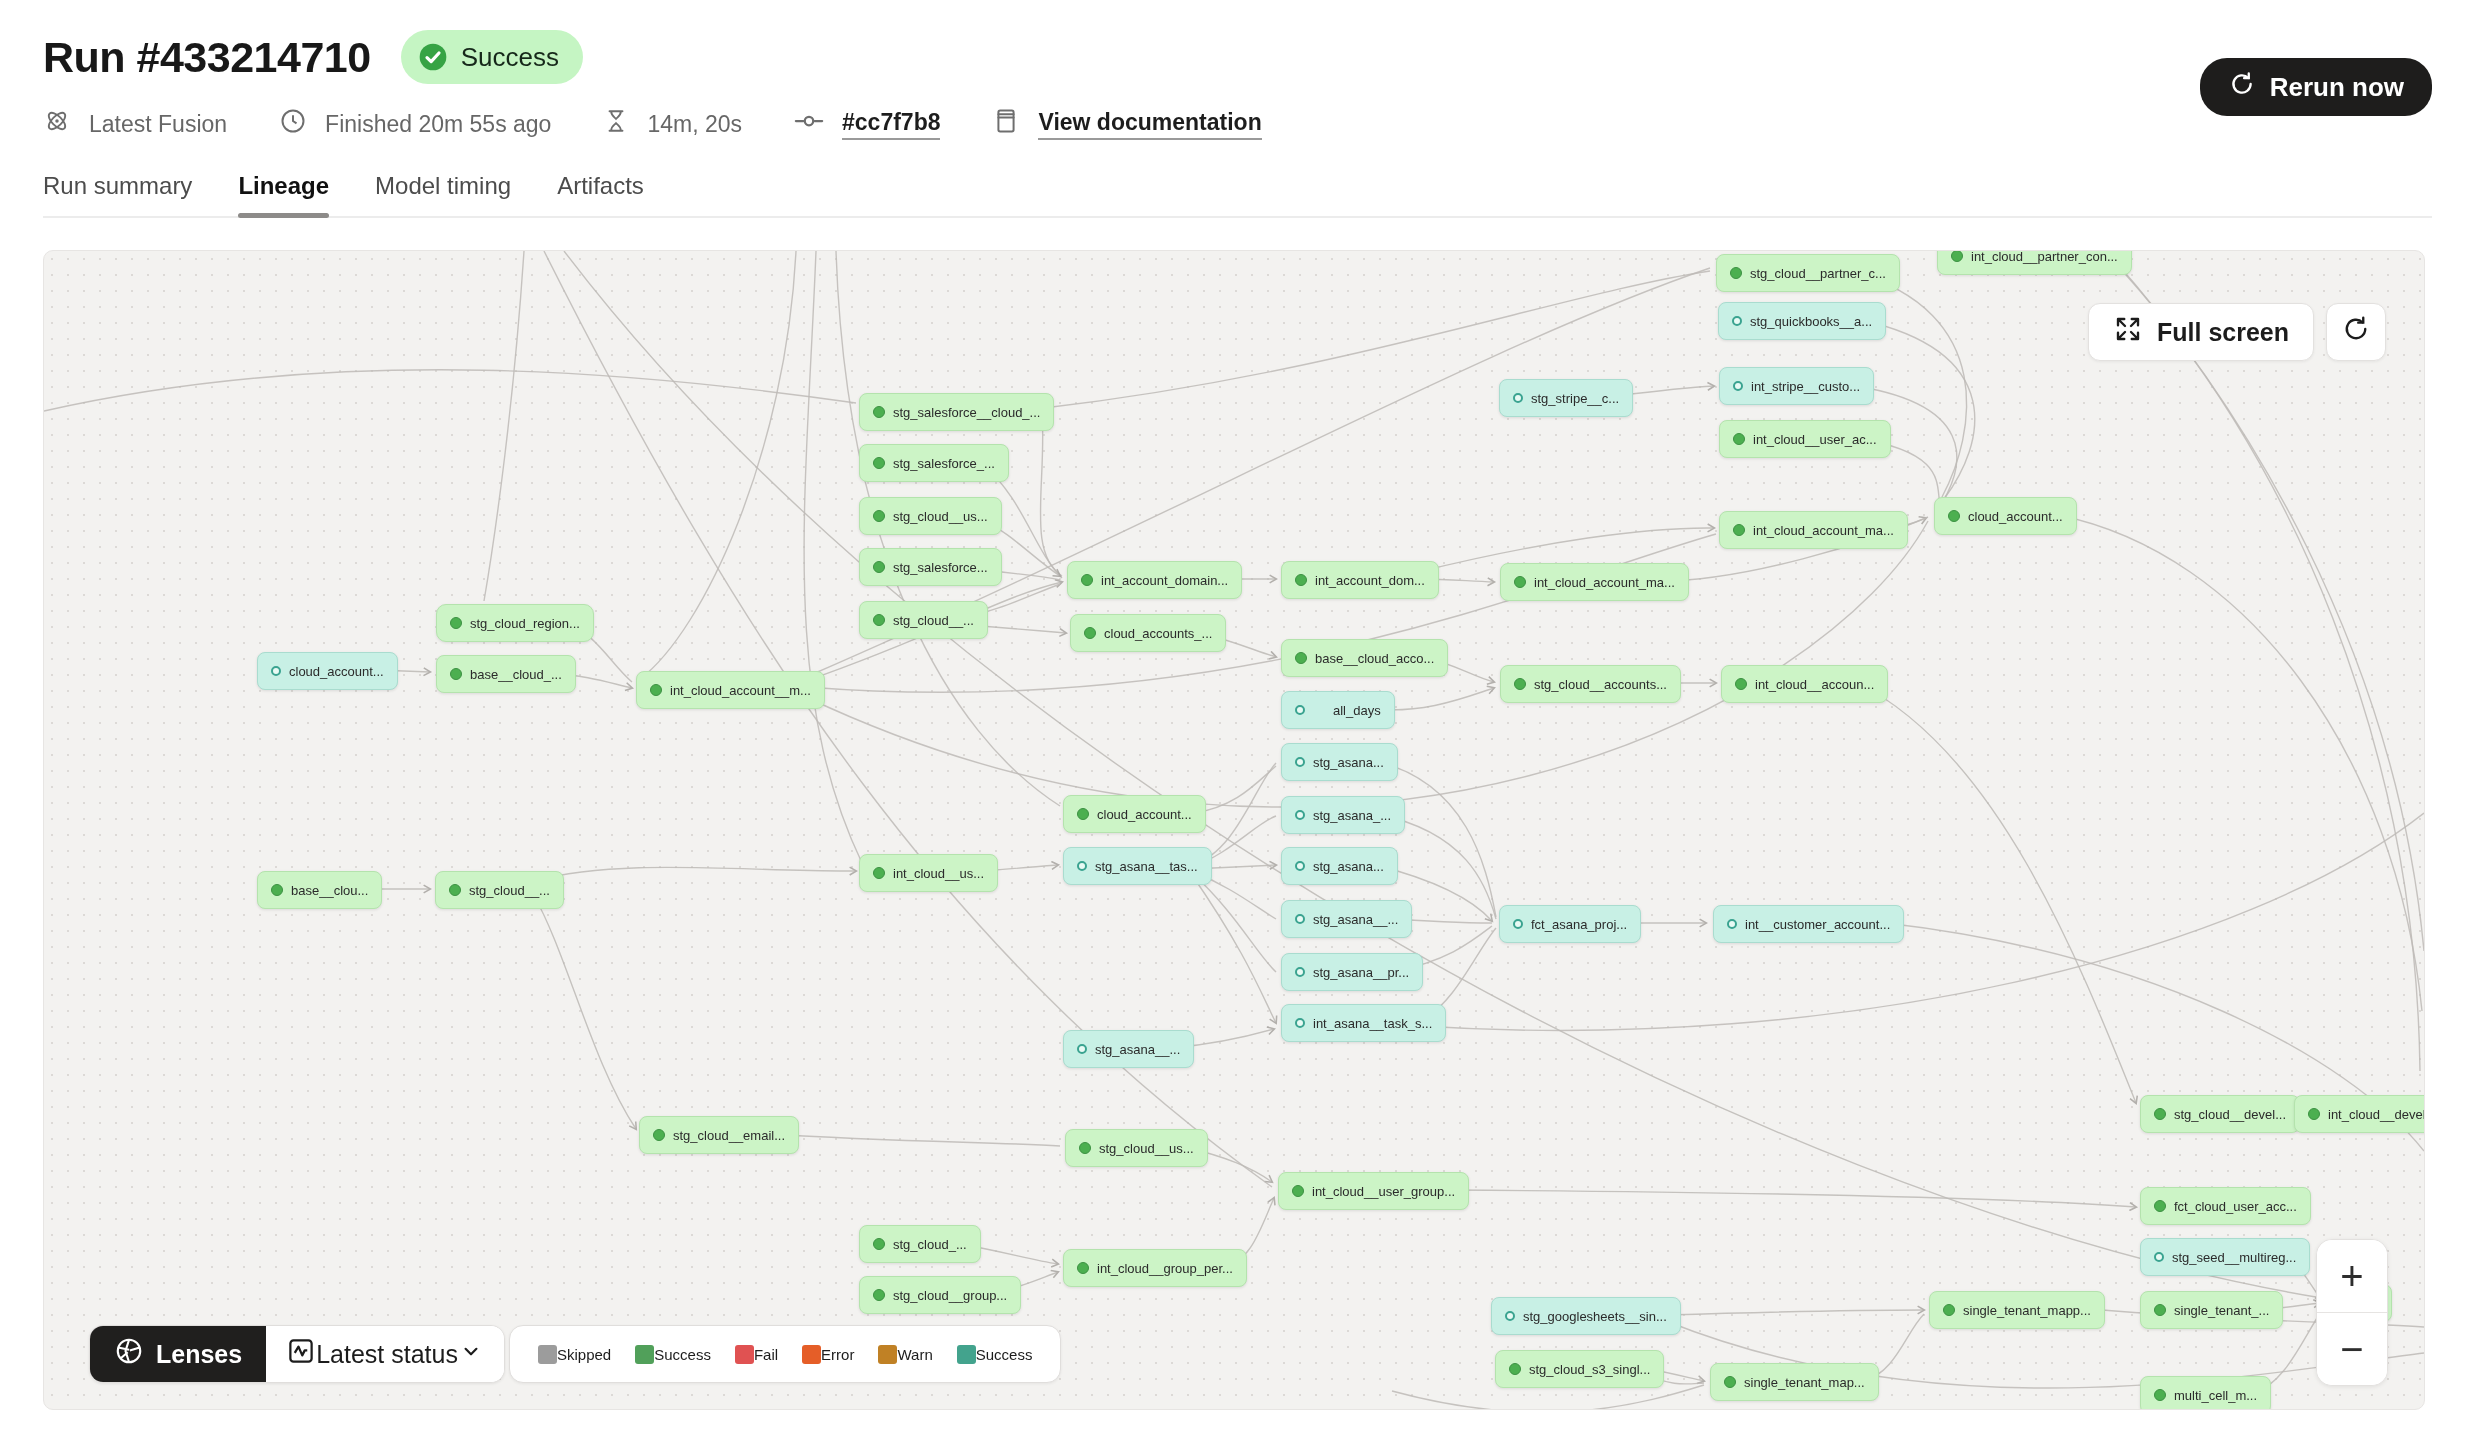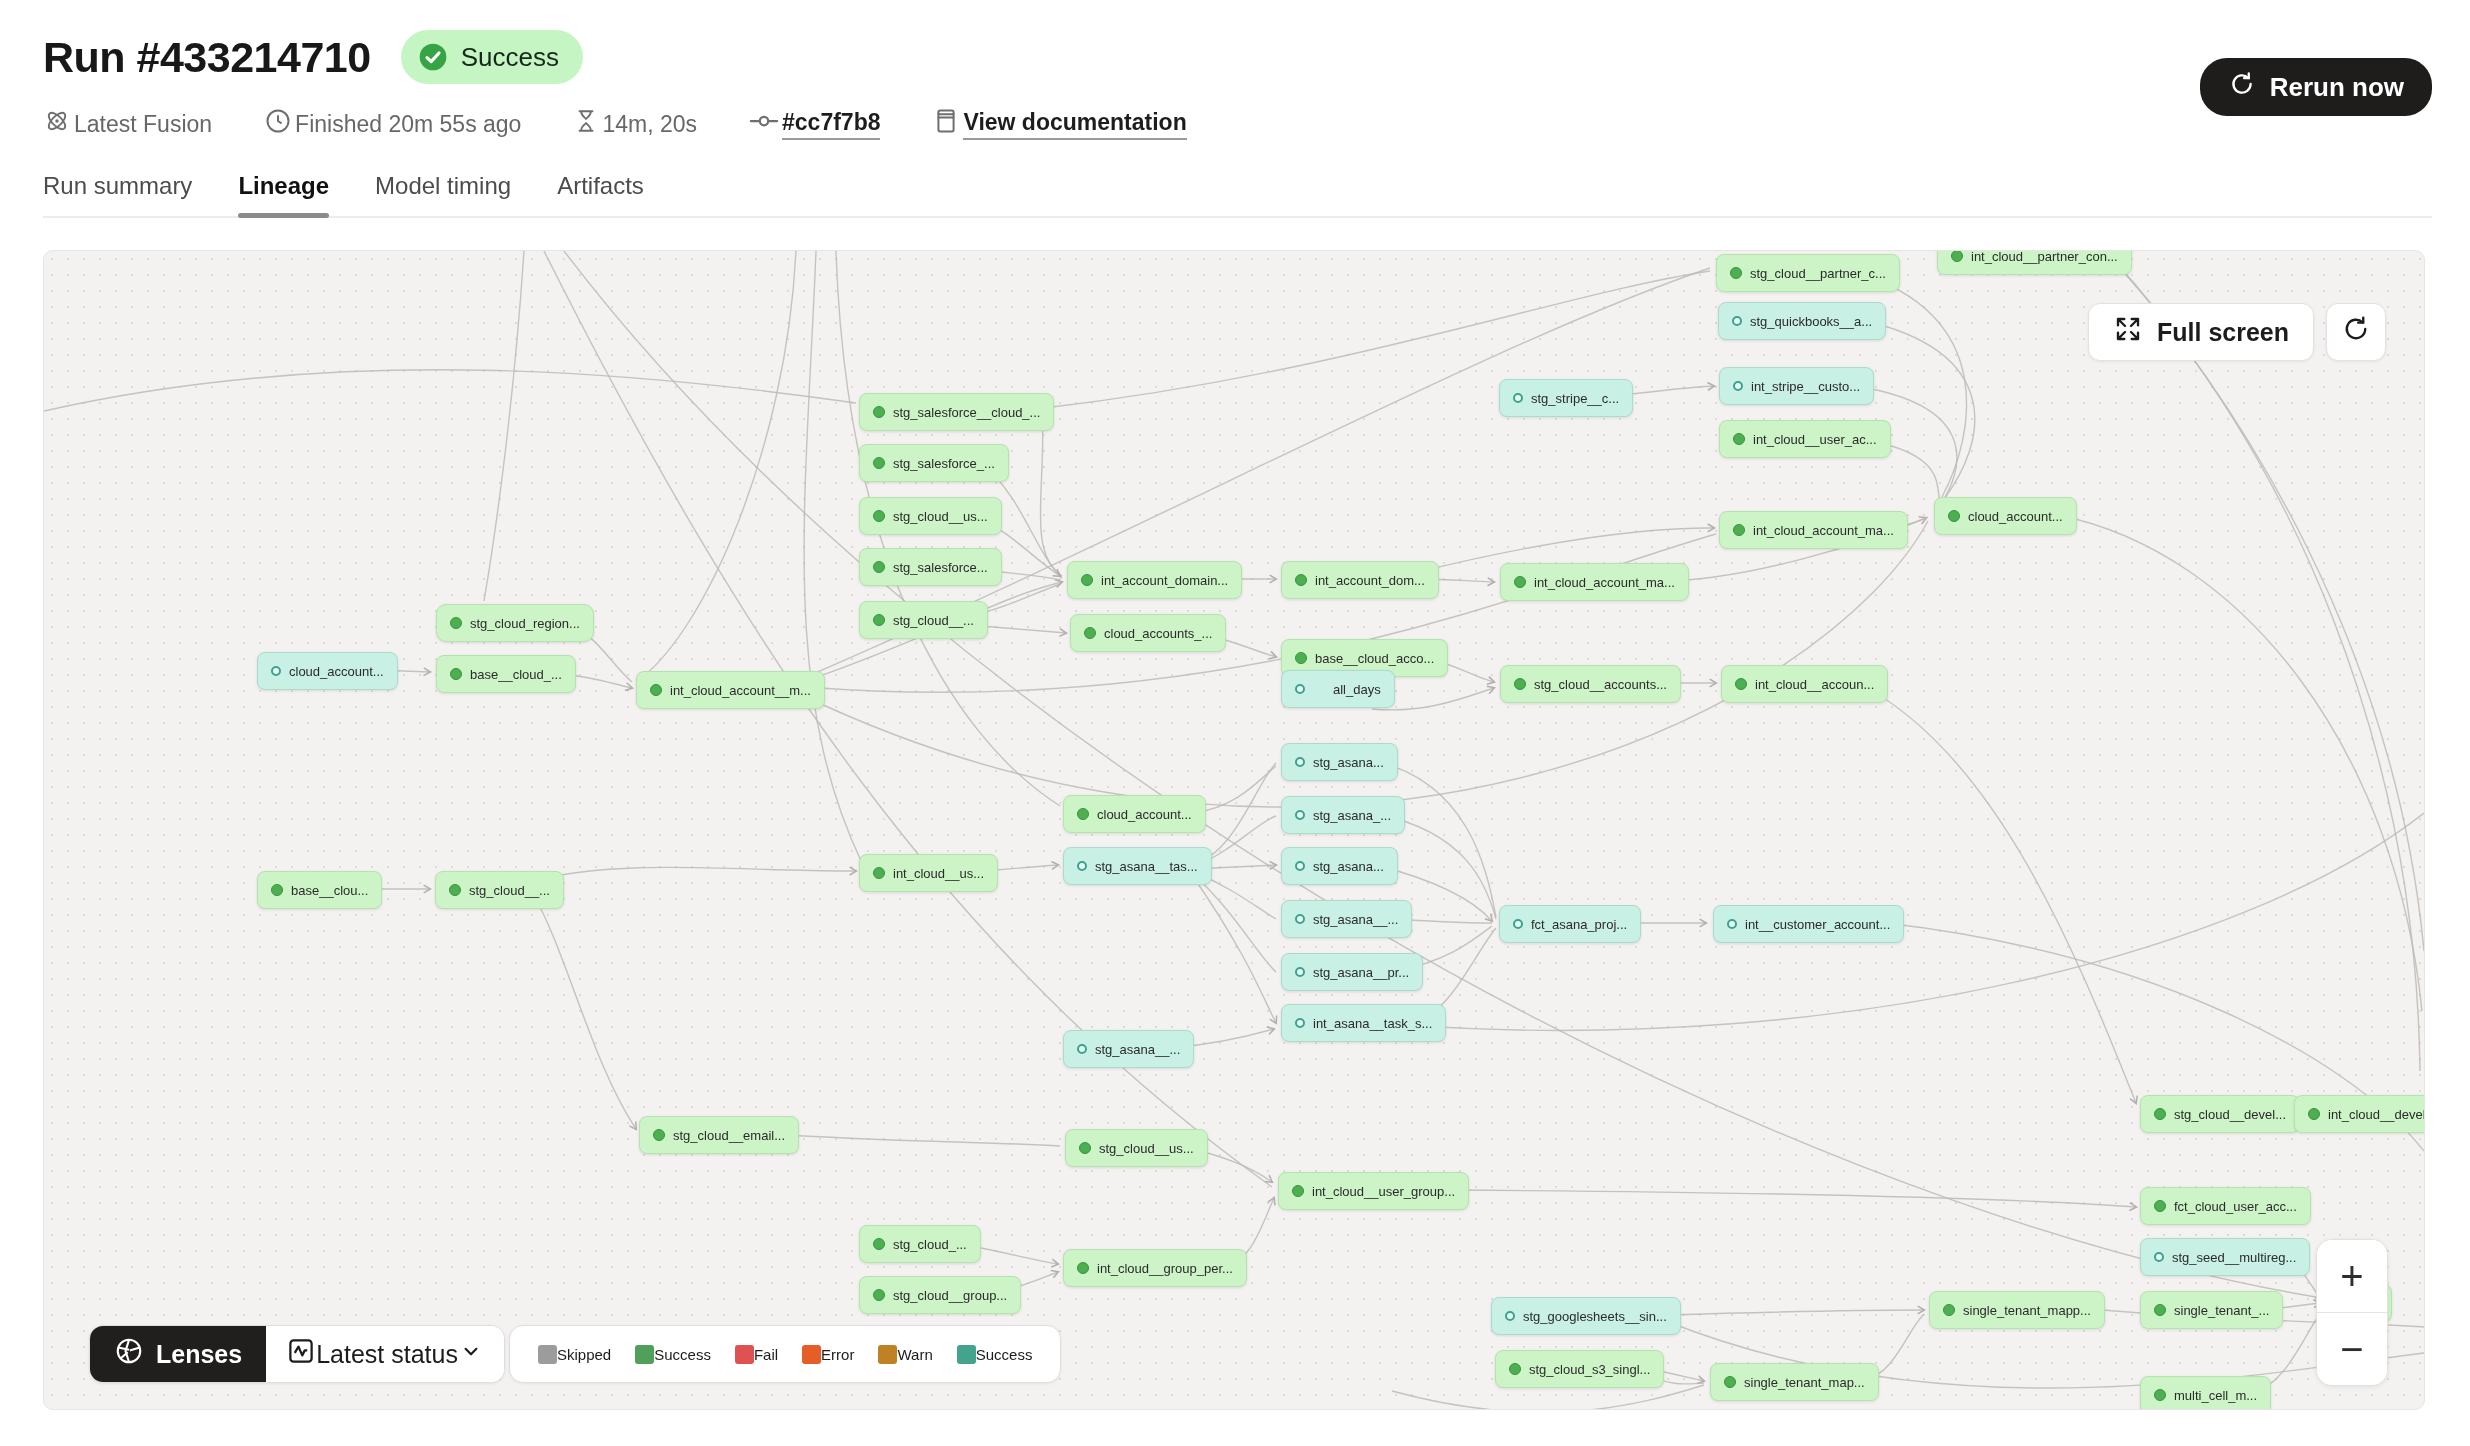--- a/index.html
+++ b/index.html
@@ -10,21 +10,21 @@
   .hdr{position:absolute;left:43px;top:0;right:38px;}
   .title-row{display:flex;align-items:center;margin-top:30px;}
   .title{font-size:43px;font-weight:700;color:#181818;letter-spacing:-0.5px;margin:0;}
   .badge{display:inline-flex;align-items:center;gap:12px;background:#c5f5c3;border-radius:30px;
     height:54px;padding:0 24px 0 16px;margin-left:30px;font-size:26px;font-weight:500;color:#16281a;}
   .badge-check{width:32px;height:32px;display:inline-flex;}
   .rerun{position:absolute;right:0;top:58px;display:inline-flex;align-items:center;gap:14px;
     background:#1e1d1c;color:#ffffff;border:none;border-radius:27px;height:58px;padding:0 28px;
     font-size:26px;font-weight:600;cursor:pointer;font-family:inherit;}
   .meta-row{display:flex;align-items:center;gap:52px;margin-top:22px;font-size:23px;color:#676767;}
-  .meta-item{display:inline-flex;align-items:center;gap:3px;}
+  .meta-item{display:inline-flex;align-items:center;gap:18px;}
   .meta-item svg{flex:0 0 auto;}
   .meta-link{color:#1d1d1d;font-weight:700;border-bottom:2px solid #9a9a9a;padding-bottom:2px;cursor:pointer;}
   .tabs{display:flex;gap:46px;margin-top:30px;border-bottom:2px solid #ececec;padding-bottom:0;}
   .tab{font-size:24px;color:#4c4c4c;padding-bottom:16px;cursor:pointer;position:relative;}
   .tab.active{color:#111;font-weight:700;}
   .tab.active::after{content:"";position:absolute;left:0;right:0;bottom:-2px;height:5px;background:#8d8b89;border-radius:3px;}
 
   
   .canvas{position:absolute;left:43px;top:250px;width:2380px;height:1158px;background:#f3f2f0;
     border:1px solid #e7e5e3;border-radius:10px;overflow:hidden;
@@ -299,21 +299,21 @@
           <span class="nlabel">int_account_dom...</span>
         </div>
         <div class="node success" style="left: 1456px; top: 312px;">
           <span class="dot"></span>
           <span class="nlabel">int_cloud_account_ma...</span>
         </div>
         <div class="node success" style="left: 1237px; top: 388px;">
           <span class="dot"></span>
           <span class="nlabel">base__cloud_acco...</span>
         </div>
-        <div class="node reused" style="left: 1237px; top: 419px; gap: 28px;">
+        <div class="node reused" style="left: 1237px; top: 440px; gap: 28px;">
           <span class="dot"></span>
           <span class="nlabel">all_days</span>
         </div>
         <div class="node success" style="left: 1456px; top: 414px;">
           <span class="dot"></span>
           <span class="nlabel">stg_cloud__accounts...</span>
         </div>
         <div class="node success" style="left: 1677px; top: 414px;">
           <span class="dot"></span>
           <span class="nlabel">int_cloud__accoun...</span>

